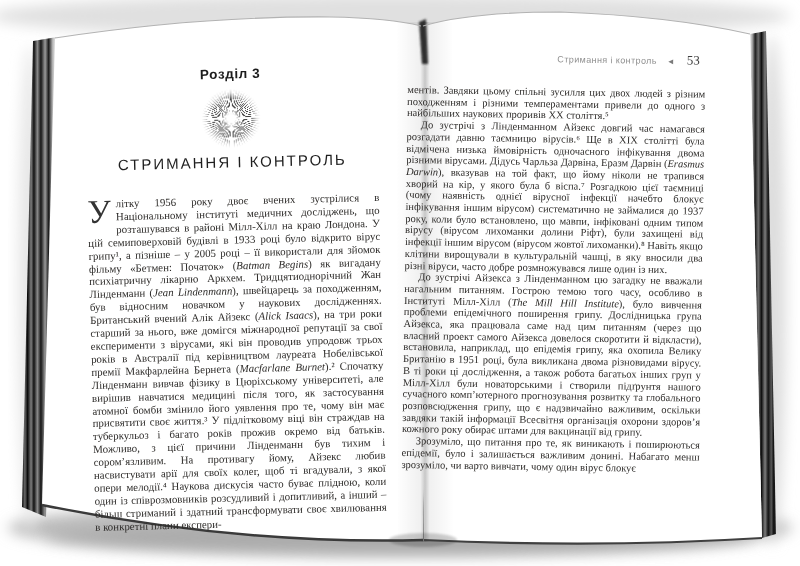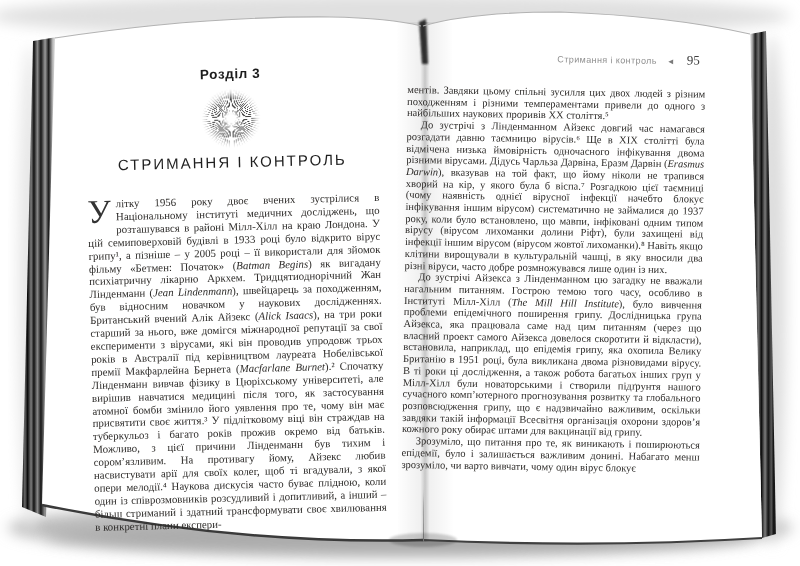--- a/index.html
+++ b/index.html
@@ -114,21 +114,21 @@
     <div class="chapter-title">СТРИМАННЯ І КОНТРОЛЬ</div>
     <p class="body-text opening">
       <span class="dropcap">У</span><span><span>літку 1956 року двоє вчених зустрілися в Національному інституті медичних досліджень, що розташувався в районі Мілл-Хілл на краю Лондона. У цій семиповерховій будівлі в 1933 році було відкрито вірус грипу¹, а пізніше – у 2005 році – її використали для зйомок фільму «Бетмен: Початок» (</span><i>Batman Begins</i><span>) як вигадану психіатричну лікарню Аркхем. Тридцятиоднорічний Жан Лінденманн (</span><i>Jean Lindenmann</i><span>), швейцарець за походженням, був відносним новачком у наукових дослідженнях. Британський вчений Алік Айзекс (</span><i>Alick Isaacs</i><span>), на три роки старший за нього, вже домігся міжнародної репутації за свої експерименти з вірусами, які він проводив упродовж трьох років в Австралії під керівництвом лауреата Нобелівської премії Макфарлейна Бернета (</span><i>Macfarlane Burnet</i><span>).² Спочатку Лінденманн вивчав фізику в Цюріхському університеті, але вирішив навчатися медицині після того, як застосування атомної бомби змінило його уявлення про те, чому він має присвятити своє життя.³ У підлітковому віці він страждав на туберкульоз і багато років прожив окремо від батьків. Можливо, з цієї причини Лінденманн був тихим і сором’язливим. На противагу йому, Айзекс любив насвистувати арії для своїх колег, щоб ті вгадували, з якої опери мелодії.⁴ Наукова дискусія часто буває плідною, коли один із співрозмовників розсудливий і допитливий, а інший – більш стриманий і здатний трансформувати своє хвилювання в конкретні плани експери-</span></span>
     </p>
   </div>
 
   <div class="page-text right-text">
     <div class="running-header">
       <span class="rh-title">Стримання і контроль</span>
       <span class="rh-marker">◄</span>
-      <span class="rh-page">95</span>
+      <span class="rh-page">53</span>
     </div>
     <div class="body-text right-body">
       <p><span>ментів. Завдяки цьому спільні зусилля цих двох людей з різним походженням і різними темпераментами привели до одного з найбільших наукових проривів XX століття.⁵</span></p>
       <p><span>До зустрічі з Лінденманном Айзекс довгий час намагався розгадати давню таємницю вірусів.⁶ Ще в XIX столітті була відмічена низька ймовірність одночасного інфікування двома різними вірусами. Дідусь Чарльза Дарвіна, Еразм Дарвін (</span><i>Erasmus Darwin</i><span>), вказував на той факт, що йому ніколи не трапився хворий на кір, у якого була б віспа.⁷ Розгадкою цієї таємниці (чому наявність однієї вірусної інфекції начебто блокує інфікування іншим вірусом) систематично не займалися до 1937 року, коли було встановлено, що мавпи, інфіковані одним типом вірусу (вірусом лихоманки долини Ріфт), були захищені від інфекції іншим вірусом (вірусом жовтої лихоманки).⁸ Навіть якщо клітини вирощували в культуральній чашці, в яку вносили два різні віруси, часто добре розмножувався лише один із них.</span></p>
       <p><span>До зустрічі Айзекса з Лінденманном цю загадку не вважали нагальним питанням. Гострою темою того часу, особливо в Інституті Мілл-Хілл (</span><i>The Mill Hill Institute</i><span>), було вивчення проблеми епідемічного поширення грипу. Дослідницька група Айзекса, яка працювала саме над цим питанням (через що власний проект самого Айзекса довелося скоротити й відкласти), встановила, наприклад, що епідемія грипу, яка охопила Велику Британію в 1951 році, була викликана двома різновидами вірусу. В ті роки ці дослідження, а також робота багатьох інших груп у Мілл-Хілл були новаторськими і створили підґрунтя нашого сучасного комп’ютерного прогнозування розвитку та глобального розповсюдження грипу, що є надзвичайно важливим, оскільки завдяки такій інформації Всесвітня організація охорони здоров’я кожного року обирає штами для вакцинації від грипу.</span></p>
       <p><span>Зрозуміло, що питання про те, як виникають і поширюються епідемії, було і залишається важливим донині. Набагато менш зрозуміло, чи варто вивчати, чому один вірус блокує</span></p>
     </div>
   </div>
 
 </div>

